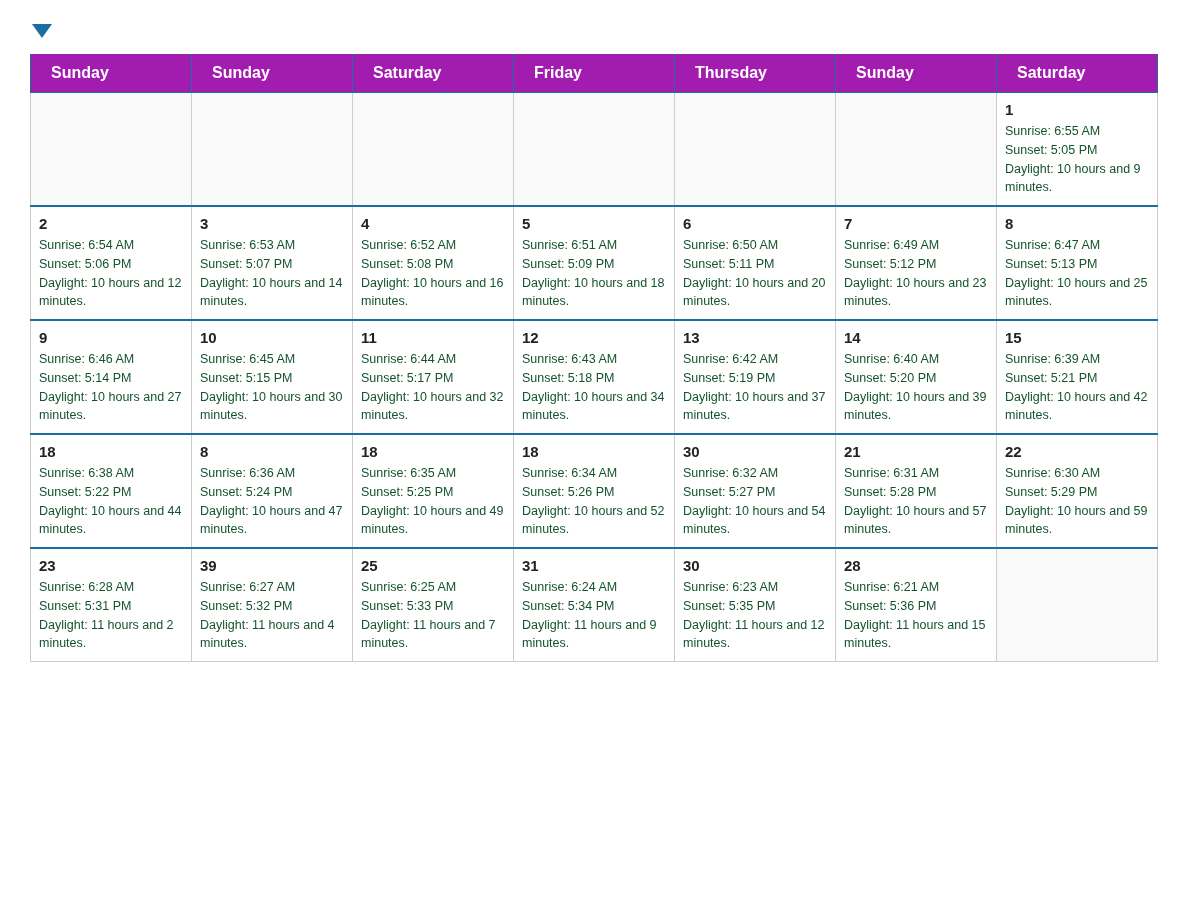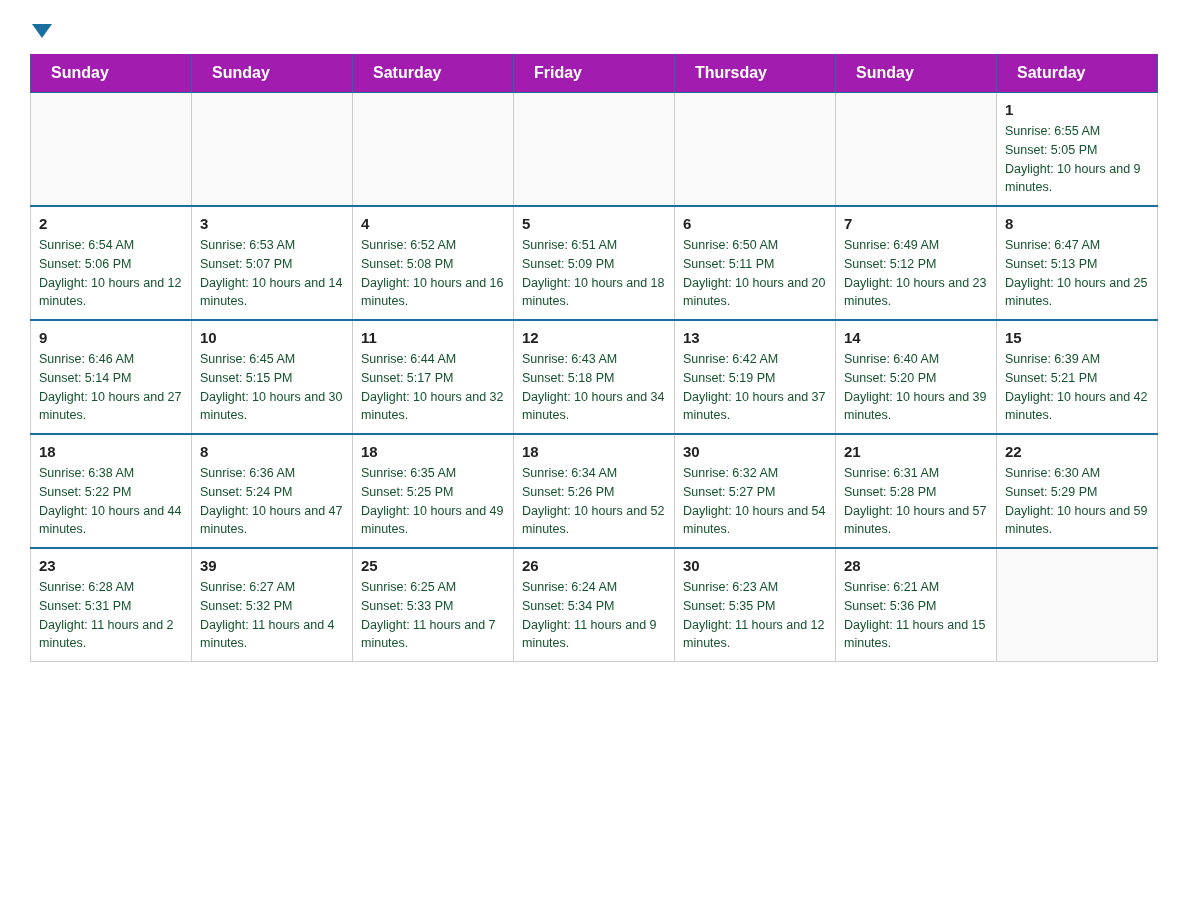--- a/index.html
+++ b/index.html
@@ -245,21 +245,21 @@
         </td>
         <td>
           <div class="day-number">39</div>
           <div class="day-info">Sunrise: 6:27 AM<br>Sunset: 5:32 PM<br>Daylight: 11 hours and 4 minutes.</div>
         </td>
         <td>
           <div class="day-number">25</div>
           <div class="day-info">Sunrise: 6:25 AM<br>Sunset: 5:33 PM<br>Daylight: 11 hours and 7 minutes.</div>
         </td>
         <td>
-          <div class="day-number">26</div>
+          <div class="day-number">31</div>
           <div class="day-info">Sunrise: 6:24 AM<br>Sunset: 5:34 PM<br>Daylight: 11 hours and 9 minutes.</div>
         </td>
         <td>
           <div class="day-number">30</div>
           <div class="day-info">Sunrise: 6:23 AM<br>Sunset: 5:35 PM<br>Daylight: 11 hours and 12 minutes.</div>
         </td>
         <td>
           <div class="day-number">28</div>
           <div class="day-info">Sunrise: 6:21 AM<br>Sunset: 5:36 PM<br>Daylight: 11 hours and 15 minutes.</div>
         </td>

